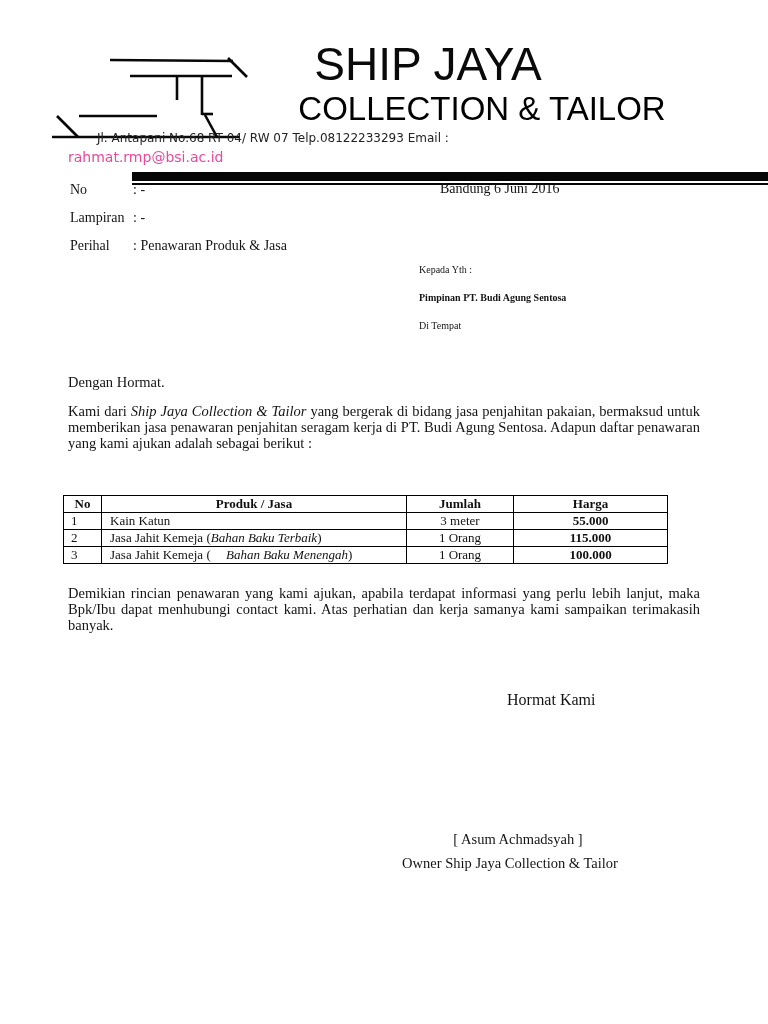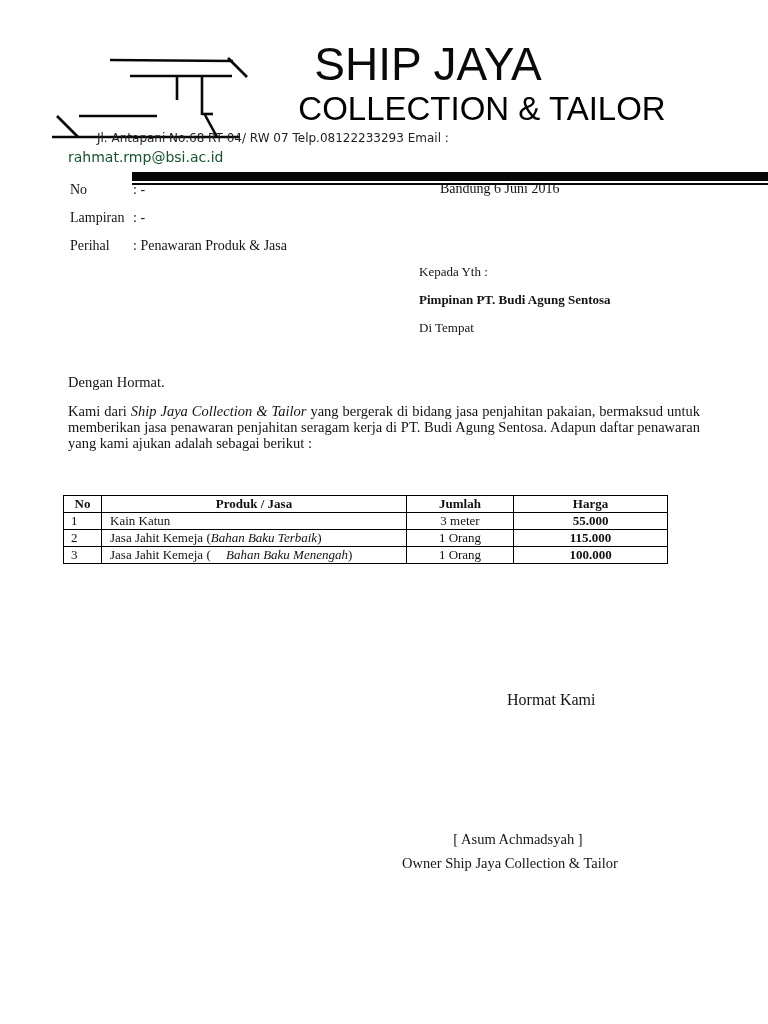--- a/index.html
+++ b/index.html
@@ -20,34 +20,34 @@
     font-family:"Liberation Sans", sans-serif; font-size:33px; line-height:34px;
     color:#000000; white-space:nowrap;
   }
   .addr1 {
     position:absolute; left:97px; top:131px;
     font-family:"DejaVu Sans", sans-serif; font-size:12px; color:#222;
     white-space:nowrap;
   }
   .addr2 {
     position:absolute; left:68px; top:149px;
-    font-family:"DejaVu Sans", sans-serif; font-size:14px; color:#14532d;
+    font-family:"DejaVu Sans", sans-serif; font-size:14px; color:#ec4899;
     white-space:nowrap;
   }
   .rule-thick { position:absolute; left:132px; top:172px; width:636px; height:9px; background:#060606; }
   .rule-thin  { position:absolute; left:132px; top:183px; width:636px; height:2px; background:#060606; }
 
   
   .date { position:absolute; left:440px; top:181px; font-size:14px; z-index:2; white-space:nowrap; }
   .meta-row { position:absolute; left:70px; font-size:14px; white-space:nowrap; }
   .meta-row .lbl { display:inline-block; width:63px; }
   .m0 { top:182px; } .m1 { top:210px; } .m2 { top:238px; }
 
   
-  .rcpt { position:absolute; left:419px; font-size:13px; white-space:nowrap; }
+  .rcpt { position:absolute; left:419px; font-size:10px; white-space:nowrap; }
   .r0 { top:264px; } .r1 { top:292px; font-weight:bold; } .r2 { top:320px; }
 
   
   .salutation { position:absolute; left:68px; top:374px; font-size:14.5px; }
   .para {
     position:absolute; left:68px; width:632px;
     font-size:14.5px; line-height:16px;
     text-align:justify; text-justify:inter-word;
   }
   .p1 { top:403px; }
@@ -145,18 +145,19 @@
         </tr>
         <tr>
           <td class="col-no"><span>3</span></td>
           <td class="col-produk"><span>Jasa Jahit Kemeja ( </span><span style="font-style: italic; margin-left: 12px;">Bahan Baku Menengah</span><span>)</span></td>
           <td class="col-jumlah"><span>1 Orang</span></td>
           <td class="col-harga"><span>100.000</span></td>
         </tr>
       </tbody>
   </table>
 
+  <div class="para p2">Demikian rincian penawaran yang kami ajukan, apabila terdapat informasi yang perlu lebih lanjut, maka Bpk/Ibu dapat menhubungi contact kami. Atas perhatian dan kerja samanya kami sampaikan terimakasih banyak.</div>
 
   <div class="hormat">Hormat Kami</div>
   <div class="signer">[ Asum Achmadsyah ]</div>
   <div class="signer-title">Owner Ship Jaya Collection &amp; Tailor</div>
 
 </div>
 
 </body></html>

